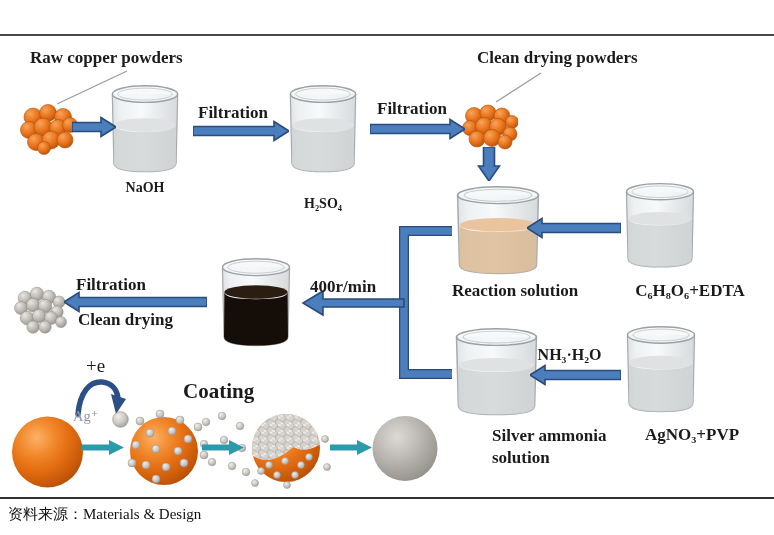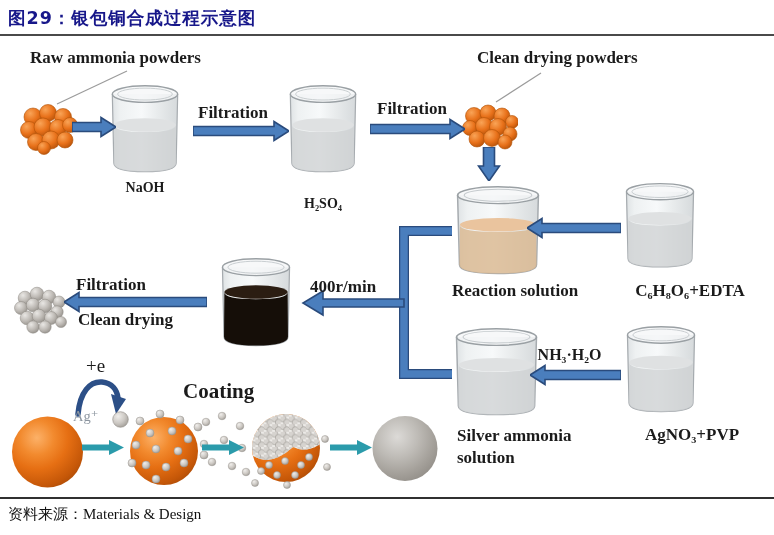--- a/index.html
+++ b/index.html
@@ -9,21 +9,21 @@
   .title{position:absolute;left:8px;top:6px;font-size:17.5px;font-weight:bold;
          color:var(--title-navy,#17178a);font-family:"DejaVu Sans","Liberation Sans",sans-serif;
          letter-spacing:1px;}
   .rule{position:absolute;left:0;width:774px;background:#4a4a4a;}
   .rule.top{top:34px;height:2px;}
   .rule.bottom{top:497px;height:2px;background:#303030;}
   .source{position:absolute;left:8px;top:505px;font-size:15px;color:#111;text-align:right;}
   .lbl{position:absolute;font-weight:bold;color:var(--label-black,#1b1b1b);
        font-size:17px;white-space:nowrap;line-height:1.2;}
   .lbl.center{text-align:center;}
-  .lbl.wrap{white-space:normal;line-height:1.3;}
+  .lbl.wrap{white-space:normal;line-height:1.3;margin-left:35px;}
   .lbl.light{font-weight:normal;}
   svg.abs{display:block;}
   .blk{fill:var(--arrow-blue,#4a7ebd);stroke:var(--arrow-blue-edge,#2a4b7c);stroke-width:1.6;}
   .teal{fill:var(--arrow-teal,#2b9bab);stroke:none;}
   .bracket-core{stroke:var(--arrow-blue,#4a7ebd);fill:none;stroke-width:7.5;}
   .bracket-edge{stroke:var(--arrow-blue-edge,#2a4b7c);fill:none;stroke-width:10;}
   .curve{stroke:var(--curved-arrow-navy,#2c4f87);fill:none;stroke-width:5.5;stroke-linecap:round;}
   .ptr{stroke:#9b9b9b;stroke-width:1.2;}
 </style>
 </head>
@@ -68,21 +68,20 @@
           <stop offset="70%" stop-color="#e8ebec"></stop>
         <stop offset="100%" stop-color="#d6dadc"></stop>
       </linearGradient>
       <pattern id="patAg" width="8.4" height="7.6" patternUnits="userSpaceOnUse">
         <circle cx="2.2" cy="2" r="3.3" fill="#d6d3cf" stroke="#9b9791" stroke-width="0.6"></circle>
         <circle cx="6.4" cy="5.8" r="3.3" fill="#d6d3cf" stroke="#9b9791" stroke-width="0.6"></circle>
       </pattern>
     </defs>
   </svg>
 
-  <div class="title">图29：银包铜合成过程示意图</div>
   <div class="rule top"></div>
 
   <svg class="abs" style="left:0;top:0;width:774px;height:535px;pointer-events:none">
     <line class="ptr" x1="127" y1="71" x2="57" y2="104"></line>
     <line class="ptr" x1="541" y1="73" x2="496" y2="102"></line>
   </svg>
 
   <svg class="abs" style="left:295px;top:220px;width:160px;height:165px">
     <path class="bracket-edge" d="M157,11 H109 V154 H157"></path>
     <path class="bracket-core" d="M157,11 H109 V154 H157"></path>
@@ -300,21 +299,21 @@
   </svg>
 
   <svg class="abs" style="left:330px;top:440px;width:42px;height:15px" viewBox="0 0 42 15">
     <path class="teal" d="M0,4.5 H27 V0 L42,7.5 L27,15 V10.5 H0 Z"></path>
     </svg>
 
   <svg class="abs" style="left:371px;top:415px;width:68px;height:67px" viewBox="0 0 68 67">
     <circle cx="34" cy="33.5" r="32.5" fill="url(#gradAgBig)"></circle>
     </svg>
 
-  <div class="lbl" style="left:30px;top:48px">Raw ammonia powders</div>
+  <div class="lbl" style="left:30px;top:48px">Raw copper powders</div>
   <div class="lbl" style="left:477px;top:48px">Clean drying powders</div>
   <div class="lbl" style="left:198px;top:103px">Filtration</div>
   <div class="lbl" style="left:377px;top:99px">Filtration</div>
   <div class="lbl center" style="left:107px;top:180px;width:76px;font-size:14px">NaOH</div>
   <div class="lbl center" style="left:285px;top:196px;width:76px;font-size:14px">H₂SO₄</div>
   <div class="lbl" style="left:452px;top:281px">Reaction solution</div>
   <div class="lbl center" style="left:620px;top:281px;width:140px">C₆H₈O₆+EDTA</div>
   <div class="lbl" style="left:310px;top:277px">400r/min</div>
   <div class="lbl" style="left:76px;top:275px">Filtration</div>
   <div class="lbl" style="left:78px;top:310px">Clean drying</div>

